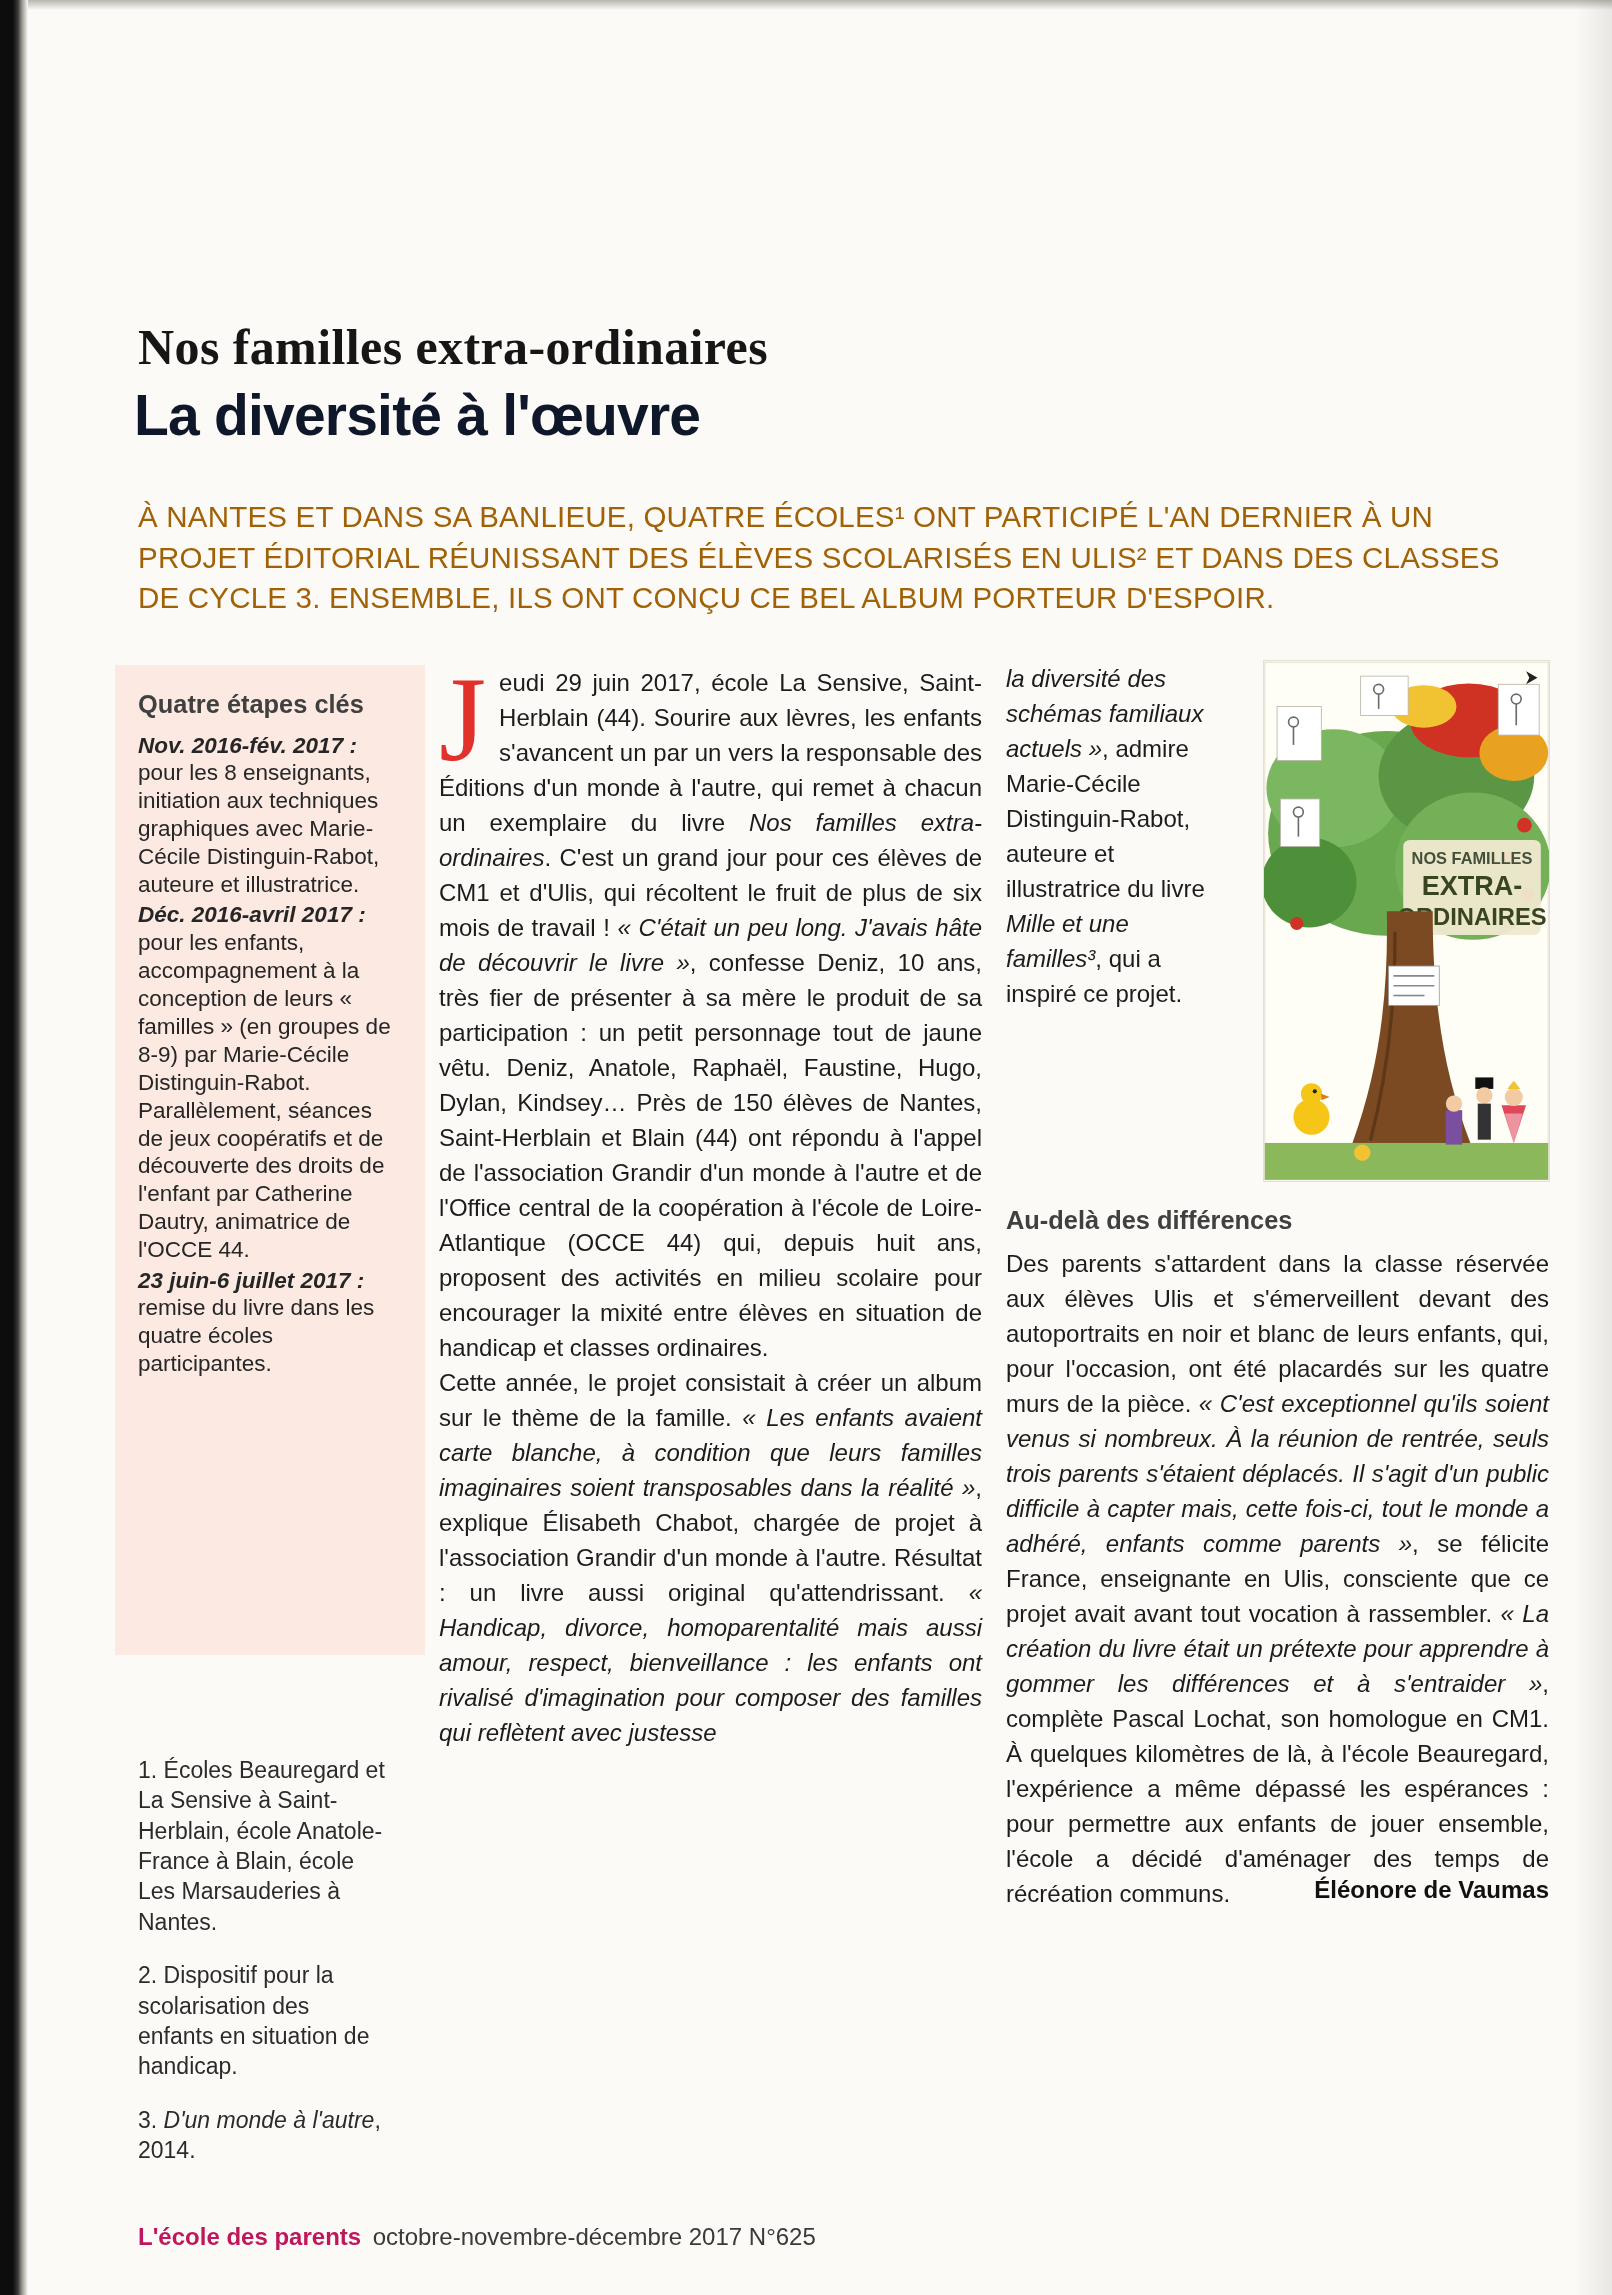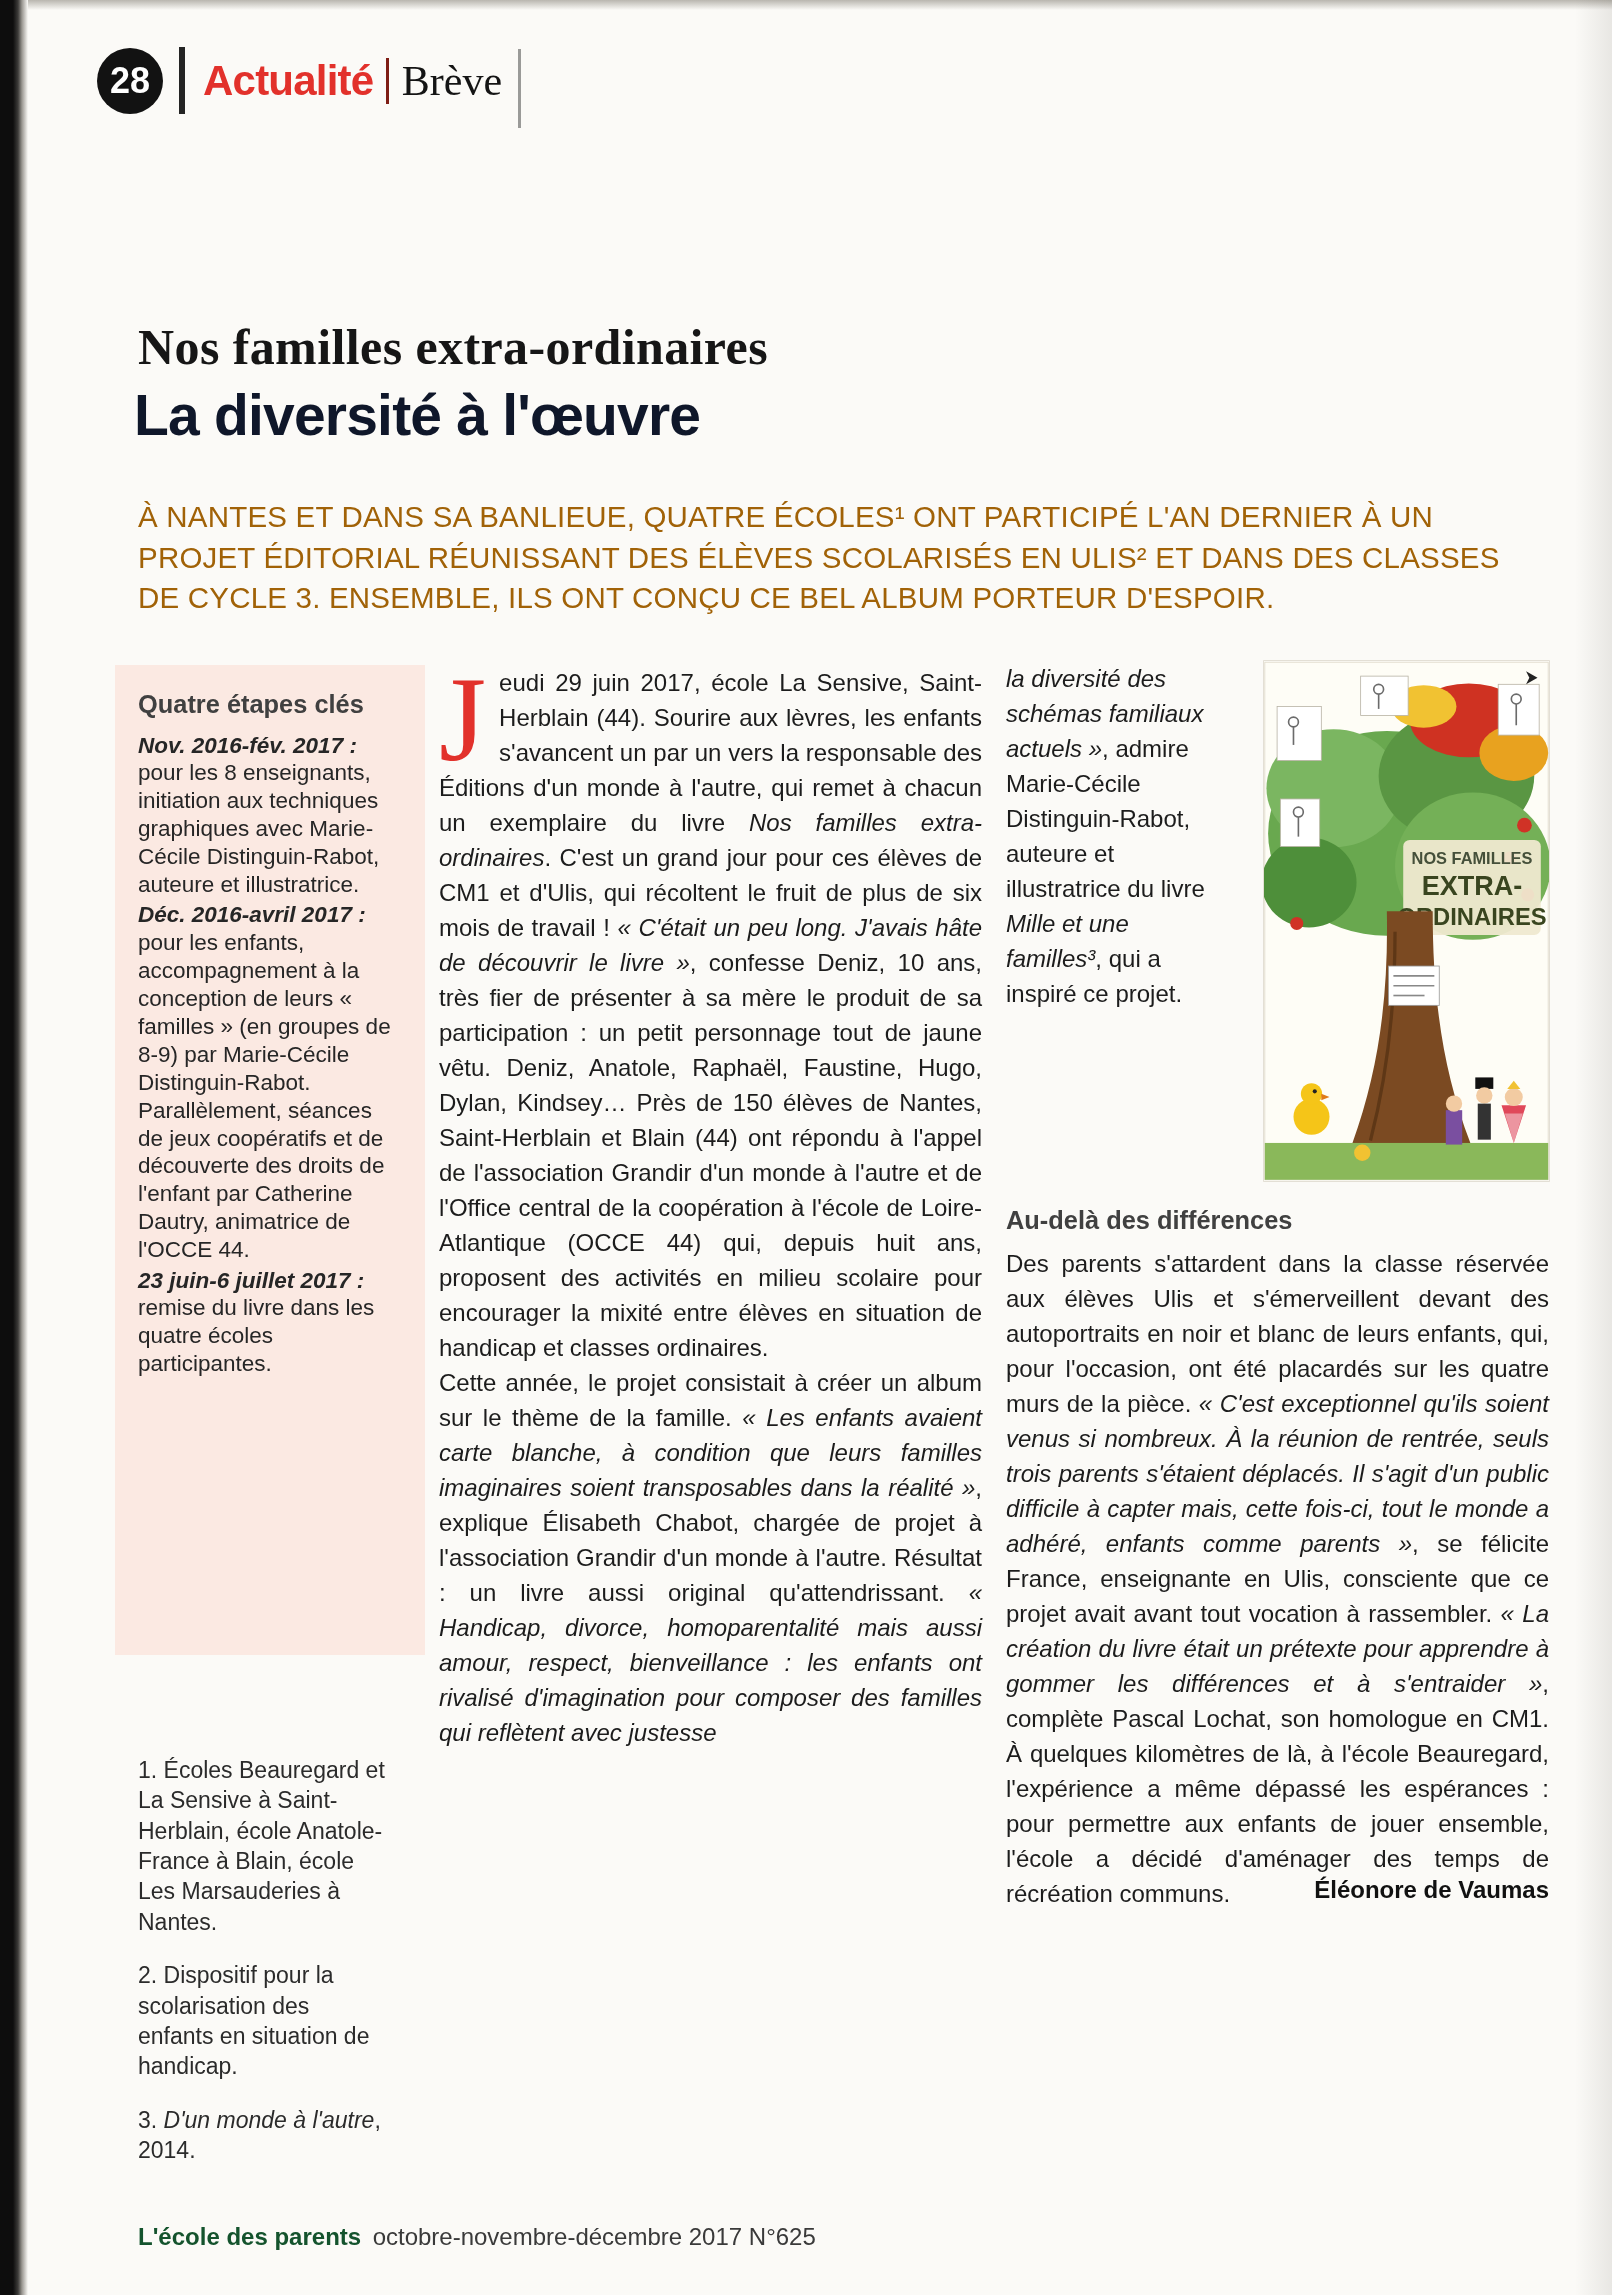--- a/index.html
+++ b/index.html
@@ -58,39 +58,29 @@
   .col-right { position:absolute; left:1006px; top:661px; width:543px; }
   .col-right-top { display:flex; gap:33px; }
   .runaround { width:238px; font-size:24px; line-height:35px; color:#1c1c1c; }
   .cover { width:285px; height:520px; flex:none; box-shadow:0 0 0 0.8px #ddd9cc; background:#fefdf8; }
   .subhead { font-size:25.4px; font-weight:bold; color:#404040; margin:24.6px 0 11.5px; }
   .col-right-body { font-size:24px; line-height:35px; color:#1c1c1c; text-align:justify; }
   .byline { text-align:right; font-weight:bold; font-size:24px; color:#111; margin-top:-35px; }
 
   
   .page-footer { position:absolute; left:138px; top:2223px; font-size:24px; color:#3a3a3a; }
-  .footer-brand { color:#14532d; font-weight:bold; margin-right:11.5px; }
+  .footer-brand { color:#be185d; font-weight:bold; margin-right:11.5px; }
 </style>
 </head>
 <body>
 
 <div class="page">
   <div class="scan-top"></div>
   <div class="scan-right"></div>
 
-  <header class="masthead">
-    <div class="page-badge">
-      <span>28</span>
-    </div>
-    <div class="sep-dark"></div>
-    <span class="section-label">Actualité</span>
-    <div class="sep-thin"></div>
-    <span class="subsection-label">Brève</span>
-    <div class="sep-tall"></div>
-  </header>
 
   <h2 class="kicker">Nos familles extra-ordinaires</h2>
   <h1 class="main-title">La diversité à l'œuvre</h1>
   <p class="standfirst">À NANTES ET DANS SA BANLIEUE, QUATRE ÉCOLES¹ ONT PARTICIPÉ L'AN DERNIER À UN PROJET ÉDITORIAL RÉUNISSANT DES ÉLÈVES SCOLARISÉS EN ULIS² ET DANS DES CLASSES DE CYCLE 3. ENSEMBLE, ILS ONT CONÇU CE BEL ALBUM PORTEUR D'ESPOIR.</p>
 
   <aside class="sidebar">
     <h3 class="sidebar-title">Quatre étapes clés</h3>
     <p class="sb-item"><span class="sb-date">Nov. 2016-fév. 2017 : </span><span>pour les 8 enseignants, initiation aux techniques graphiques avec Marie-Cécile Distinguin-Rabot, auteure et illustratrice.</span></p>
     <p class="sb-item"><span class="sb-date">Déc. 2016-avril 2017 : </span><span>pour les enfants, accompagnement à la conception de leurs « familles » (en groupes de 8-9) par Marie-Cécile Distinguin-Rabot. Parallèlement, séances de jeux coopératifs et de découverte des droits de l'enfant par Catherine Dautry, animatrice de l'OCCE 44.</span></p>
     <p class="sb-item"><span class="sb-date">23 juin-6 juillet 2017 : </span><span>remise du livre dans les quatre écoles participantes.</span></p>

